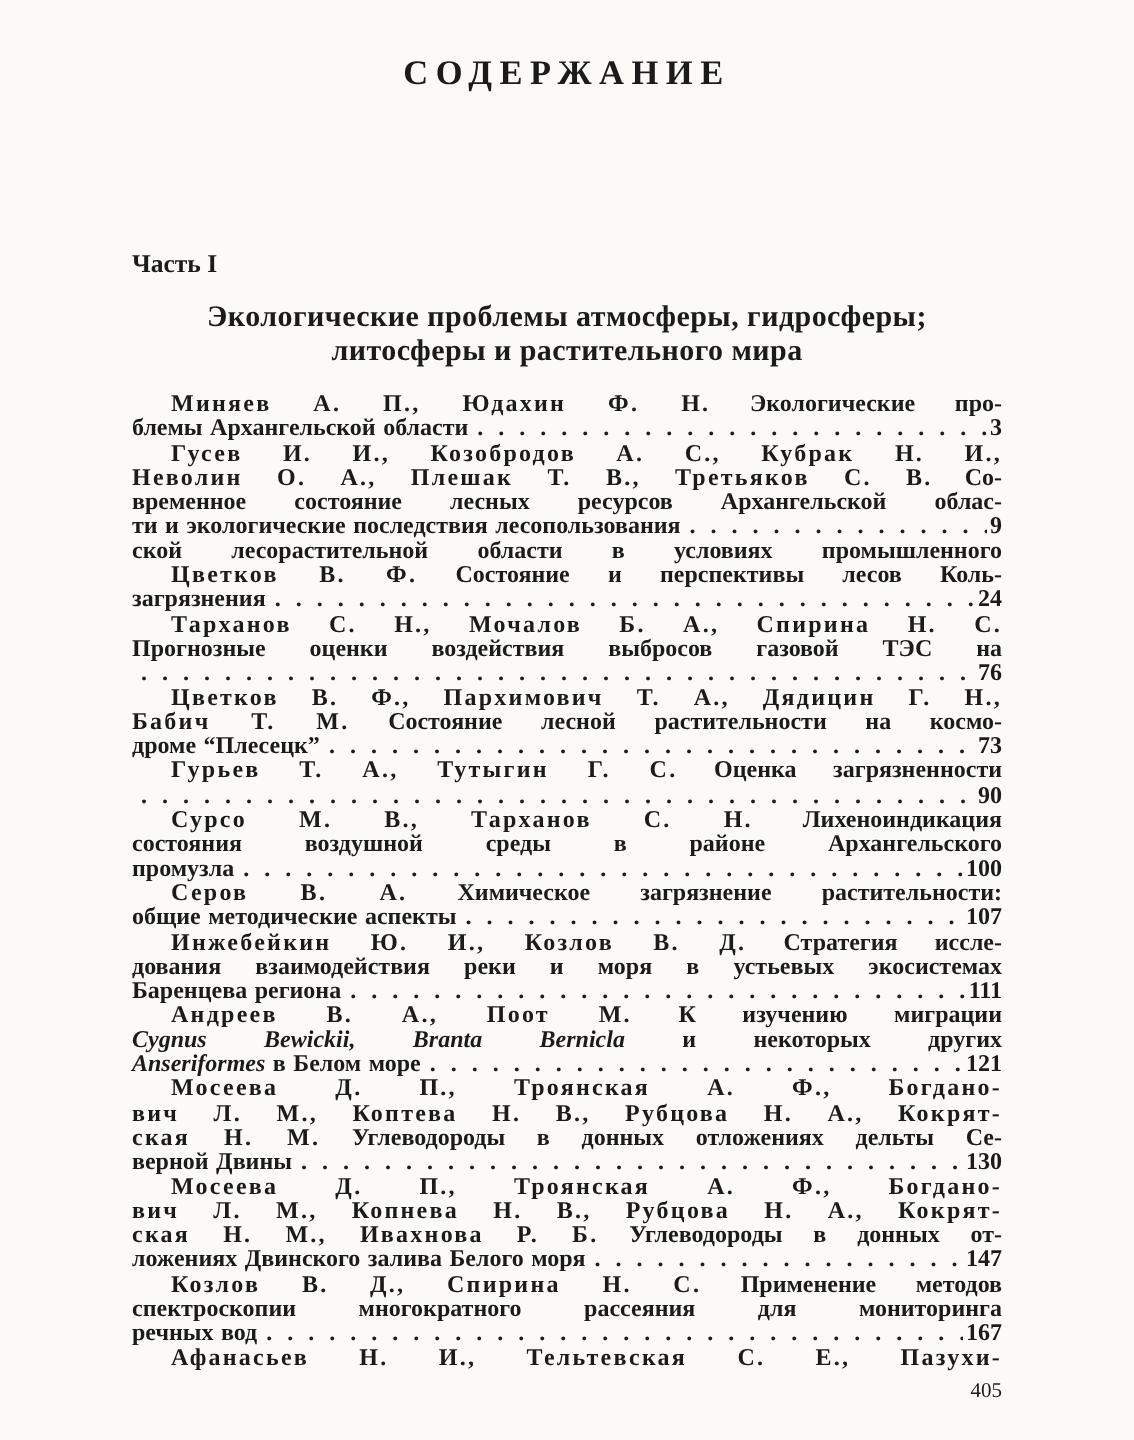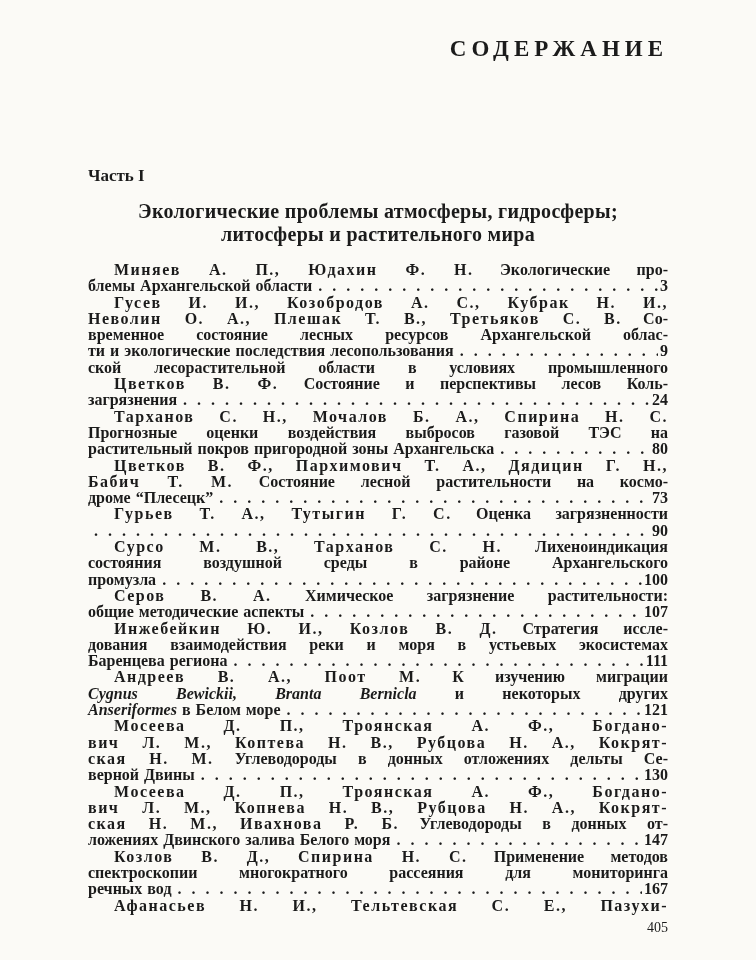--- a/index.html
+++ b/index.html
@@ -12,21 +12,21 @@
     position: relative;
     width: 756px; height: 960px;
     box-sizing: border-box;
     background: #fbfaf6;
     color: #1b1b1b;
     padding: 36px 88px 0 88px;
     overflow: hidden;
   }
   .doc-title {
     margin: 0;
-    text-align: right;
+    text-align: center;
     font-size: 23px;
     line-height: 26px;
     font-weight: 700;
     letter-spacing: 5px;
   }
   .part {
     margin-top: 104px;
     text-align: left;
     font-size: 17px;
     font-weight: 700;
@@ -117,23 +117,22 @@
         <div class="line pageline">
           <span class="linetext"><span class="txt">загрязнения</span></span>
           <span class="leader"></span>
           <span class="pagenum">24</span>
         </div>
       </div>
       <div class="entry">
         <div class="line first"><span class="authors">Тарханов С. Н., Мочалов Б. А., Спирина Н. С.</span></div>
         <div class="line"><span class="txt">Прогнозные оценки воздействия выбросов газовой ТЭС на</span></div>
         <div class="line pageline">
-          <span class="linetext"><span class="txt">растительный покров пригородной зоны Архангельска</span></span>
-          <span class="leader"></span>
-          <span class="pagenum">80</span>
+          <span class="leader"></span>
+          <span class="pagenum">76</span>
         </div>
       </div>
       <div class="entry">
         <div class="line first"><span class="authors">Цветков В. Ф., Пархимович Т. А., Дядицин Г. Н.,</span></div>
         <div class="line"><span class="authors">Бабич Т. М.</span><span class="txt"> Состояние лесной растительности на космо-</span></div>
         <div class="line pageline">
           <span class="linetext"><span class="txt">дроме “Плесецк”</span></span>
           <span class="leader"></span>
           <span class="pagenum">73</span>
         </div>

